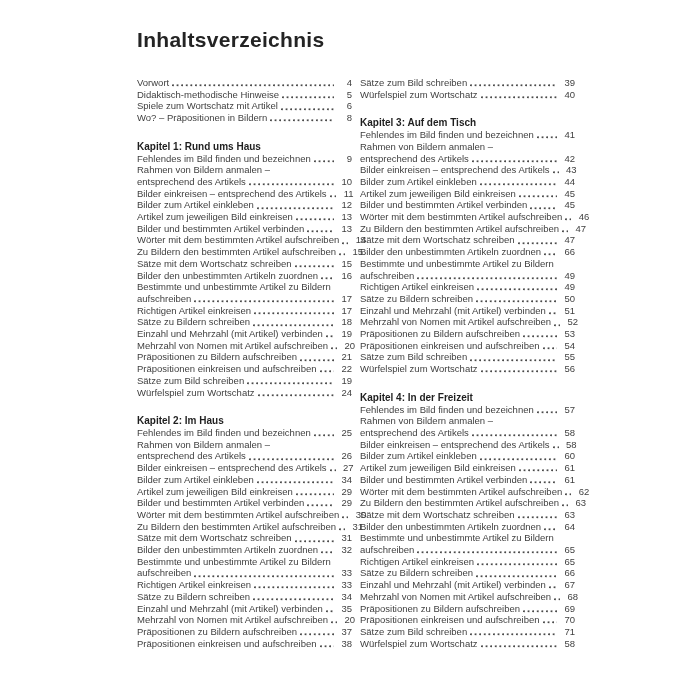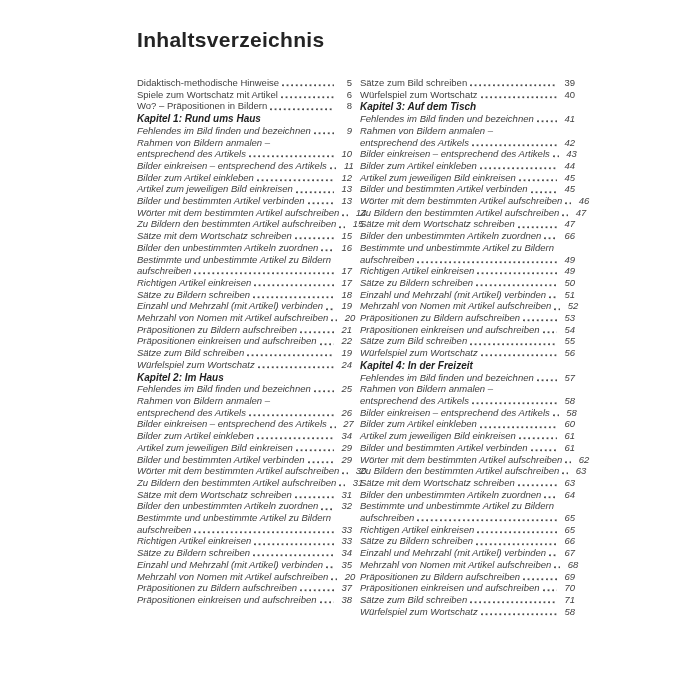--- a/index.html
+++ b/index.html
@@ -26,21 +26,21 @@
   }
   .columns {
     position: absolute;
     left: 137px; top: 77px;
     width: 438px;
     display: flex;
     gap: 8px;
   }
   .col { width: 215px; }
   .section { margin: 0; }
-  .section + .section { margin-top: 1px; font-style: italic; }
+  .section + .section { margin-top: 17px; }
   .sec-heading {
     font-size: 10px;
     line-height: 11.7px;
     font-weight: bold;
     color: #1f1f1f;
     white-space: nowrap;
   }
   .entry-wrap-line, .entry {
     font-size: 9.5px;
     line-height: 11.7px;
@@ -69,20 +69,25 @@
 </style>
 </head>
 <body>
 
 <div class="page">
   <h1 class="title">Inhaltsverzeichnis</h1>
   <div class="columns">
     <div class="col">
         <div class="section">
           <div class="entry">
+            <span class="t">Vorwort</span>
+            <span class="leader"></span>
+            <span class="pg">4</span>
+          </div>
+          <div class="entry">
             <span class="t">Didaktisch-methodische Hinweise</span>
             <span class="leader"></span>
             <span class="pg">5</span>
           </div>
           <div class="entry">
             <span class="t">Spiele zum Wortschatz mit Artikel</span>
             <span class="leader"></span>
             <span class="pg">6</span>
           </div>
           <div class="entry">

